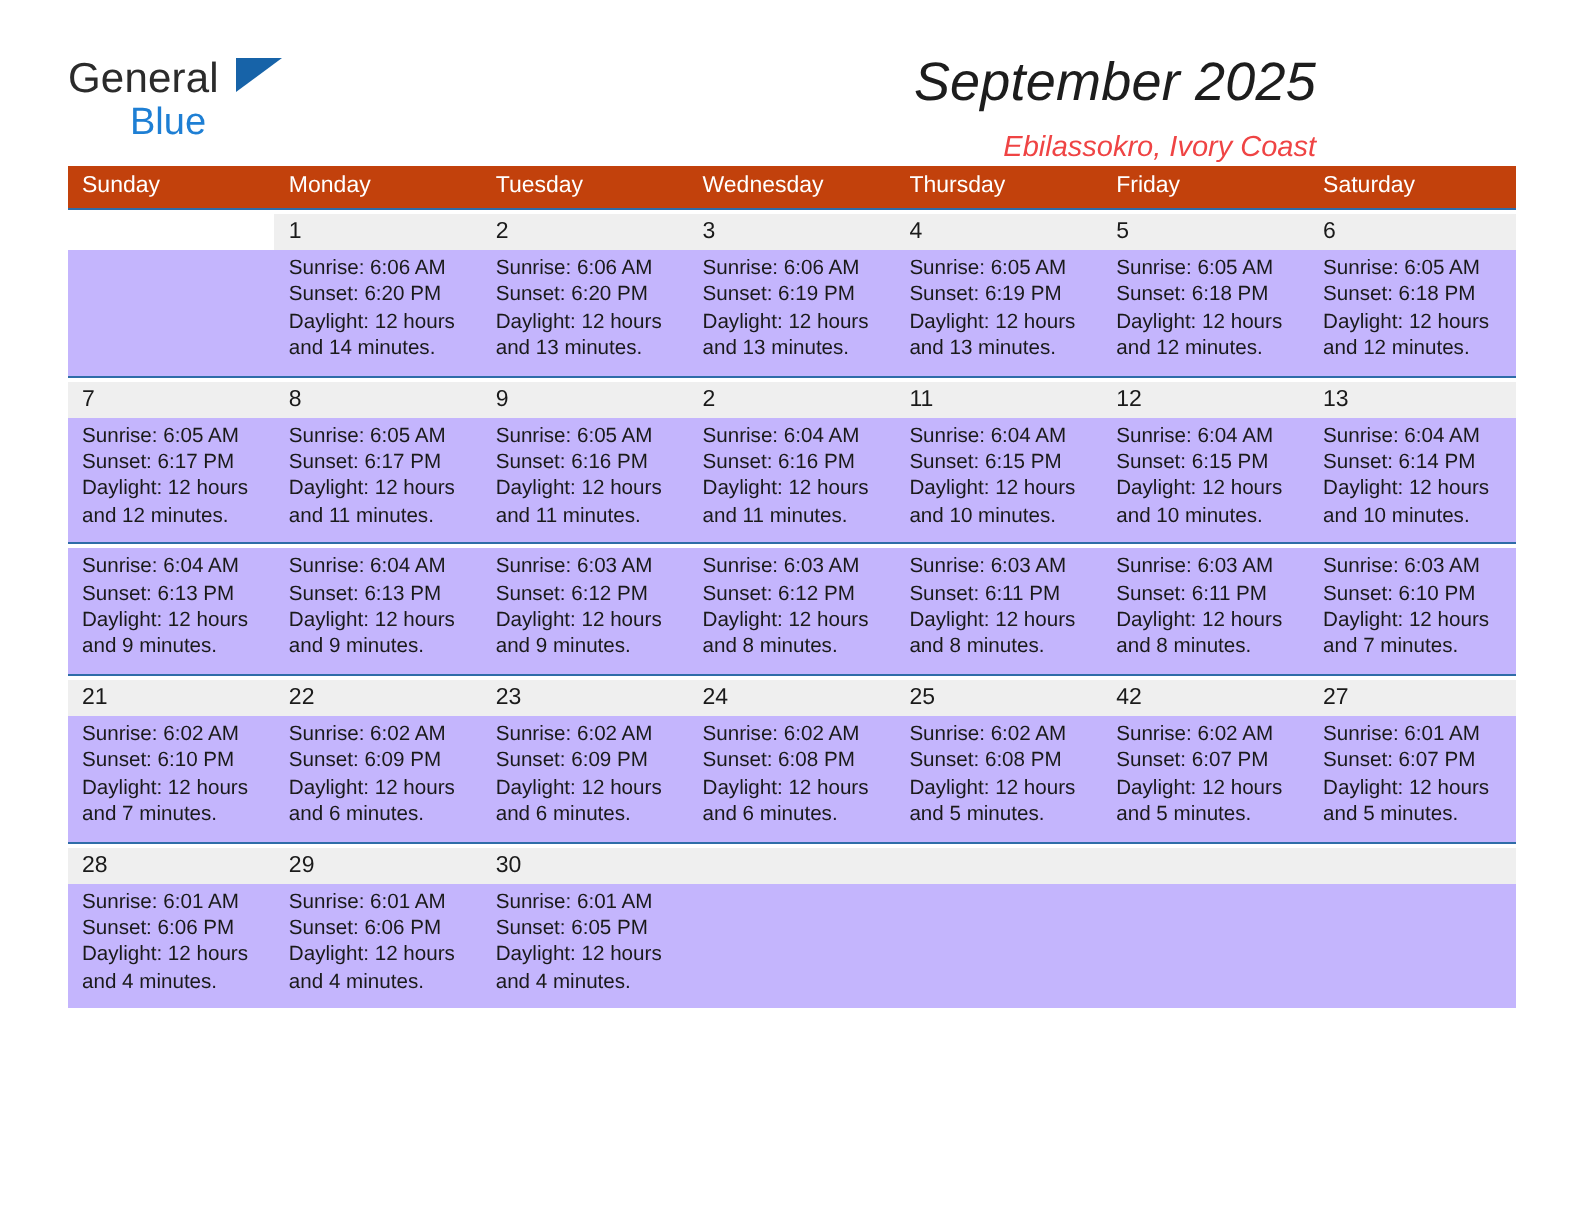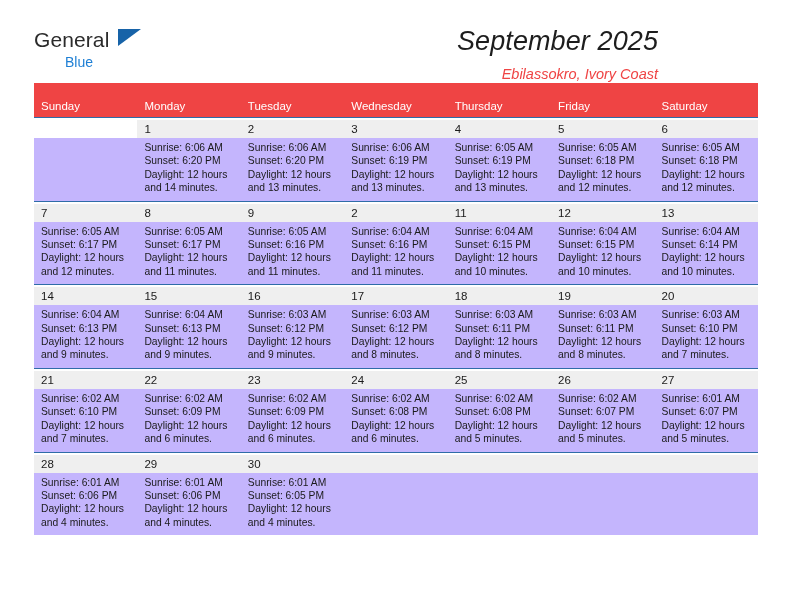--- a/index.html
+++ b/index.html
@@ -38,21 +38,21 @@
     padding-top: 2px;
   }
   .brand-general {
     font-size: 21px;
     letter-spacing: .1px;
     color: #2b2b2b;
     line-height: 23px;
     display: block;
   }
   .brand-blue {
-    font-size: 14px;
+    font-size: 19px;
     color: #1e7fd4;
     line-height: 22px;
     display: block;
     margin-left: 31px;
   }
   .brand-tri {
     position: absolute;
     left: 84px;
     top: 3px;
     width: 0;
@@ -80,26 +80,26 @@
   }
 
   
   .calendar {
     margin-top: 11px;
     width: 724px;
     border-collapse: collapse;
     table-layout: fixed;
   }
   .calendar th {
-    background: #ef4444;
+    background: #c2410c;
     color: #ffffff;
     font-weight: normal;
     font-size: 11.5px;
     text-align: left;
-    padding: 17px 0 5px 7px;
+    padding: 4px 0 5px 7px;
     height: 18px;
     box-sizing: border-box;
   }
   .wk-sep td {
     height: 2px;
     padding: 0;
     border-top: 1.4px solid #2f6ca8;
   }
   .daynum-row td {
     background: #efefef;
@@ -256,29 +256,20 @@
           <td>
             <div>Sunrise: 6:04 AM</div>
             <div>Sunset: 6:14 PM</div>
             <div>Daylight: 12 hours</div>
             <div>and 10 minutes.</div>
           </td>
         </tr>
         <tr class="wk-sep">
           <td colspan="7"></td>
         </tr>
-        <tr class="daynum-row">
-          <td>14</td>
-          <td>15</td>
-          <td>16</td>
-          <td>17</td>
-          <td>18</td>
-          <td>19</td>
-          <td>20</td>
-        </tr>
         <tr class="info-row">
           <td>
             <div>Sunrise: 6:04 AM</div>
             <div>Sunset: 6:13 PM</div>
             <div>Daylight: 12 hours</div>
             <div>and 9 minutes.</div>
           </td>
           <td>
             <div>Sunrise: 6:04 AM</div>
             <div>Sunset: 6:13 PM</div>
@@ -318,21 +309,21 @@
         </tr>
         <tr class="wk-sep">
           <td colspan="7"></td>
         </tr>
         <tr class="daynum-row">
           <td>21</td>
           <td>22</td>
           <td>23</td>
           <td>24</td>
           <td>25</td>
-          <td>26</td>
+          <td>42</td>
           <td>27</td>
         </tr>
         <tr class="info-row">
           <td>
             <div>Sunrise: 6:02 AM</div>
             <div>Sunset: 6:10 PM</div>
             <div>Daylight: 12 hours</div>
             <div>and 7 minutes.</div>
           </td>
           <td>

